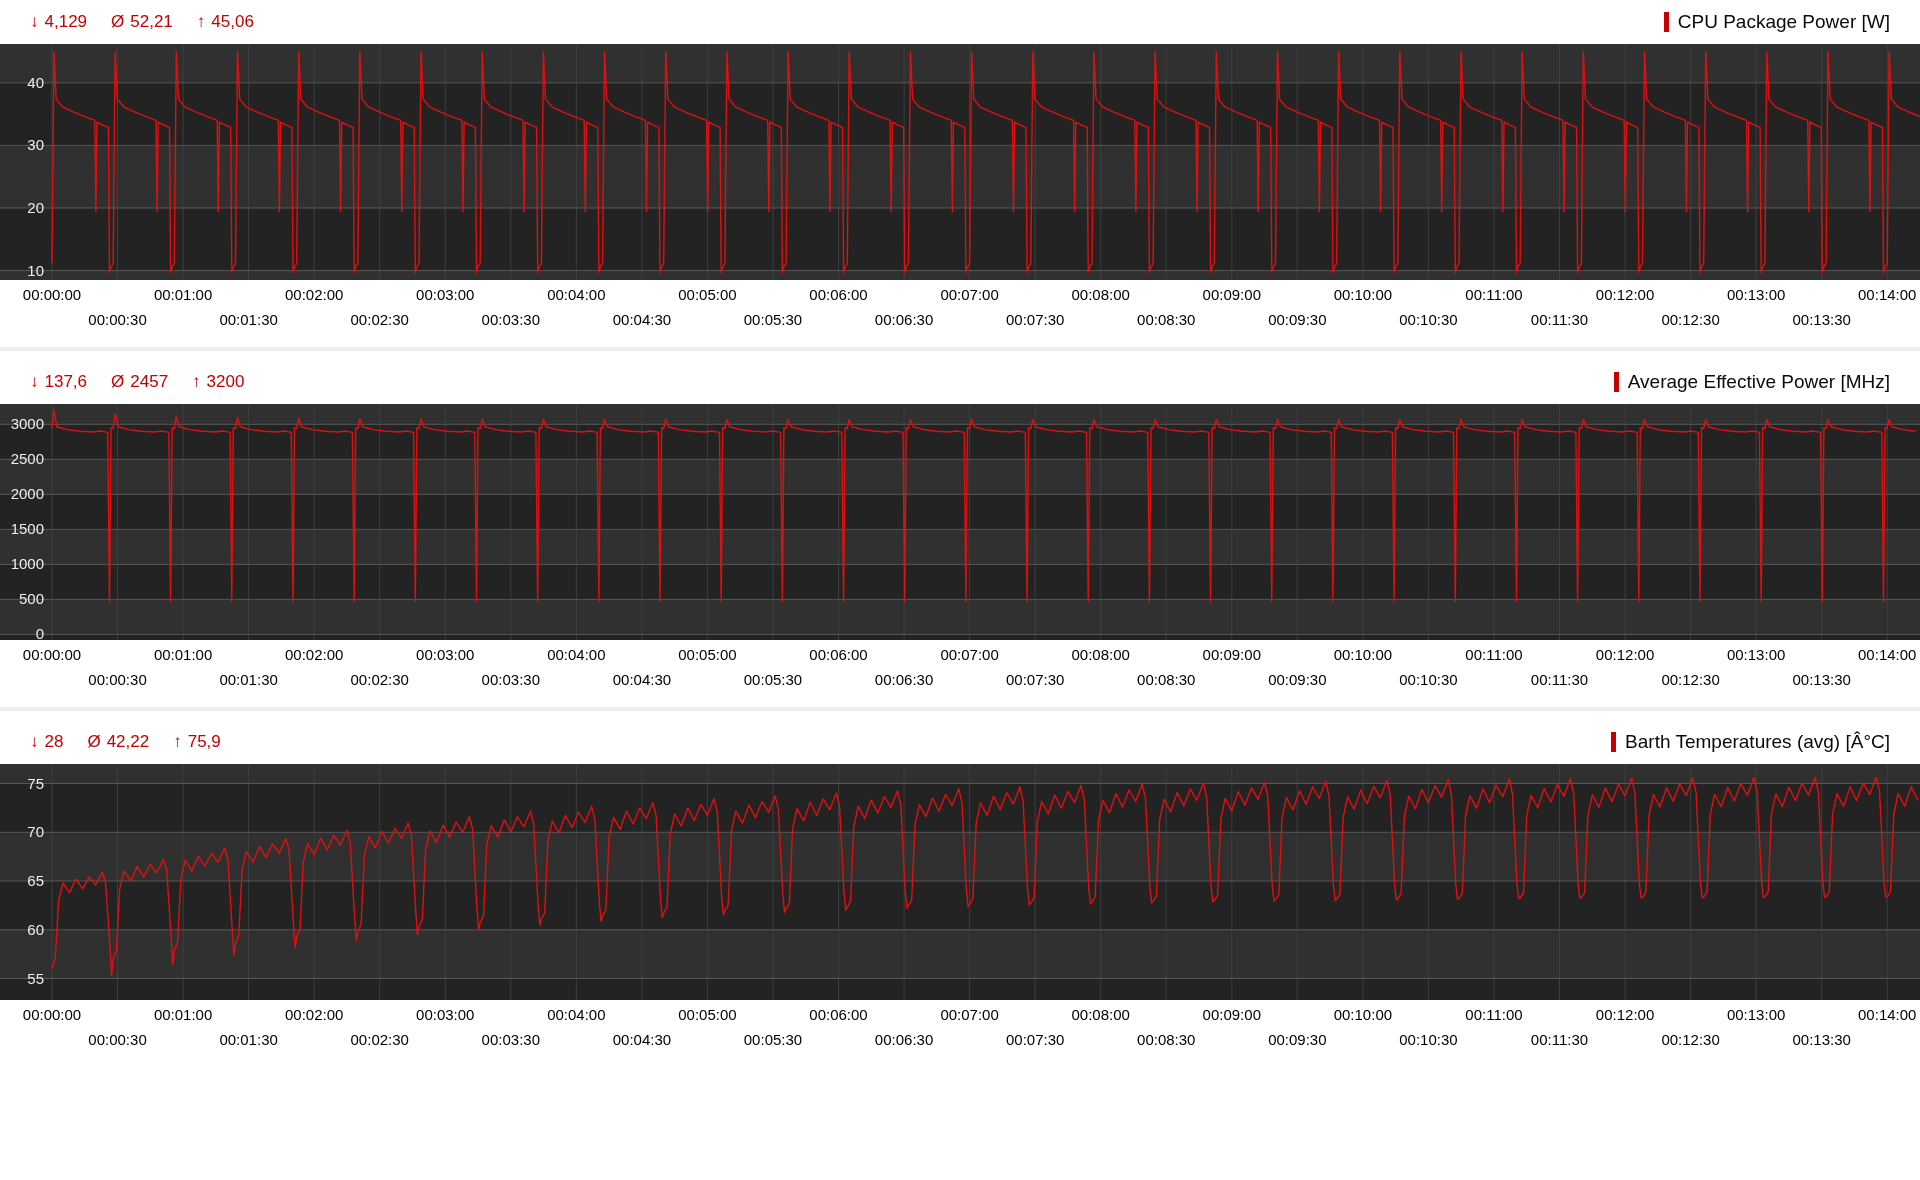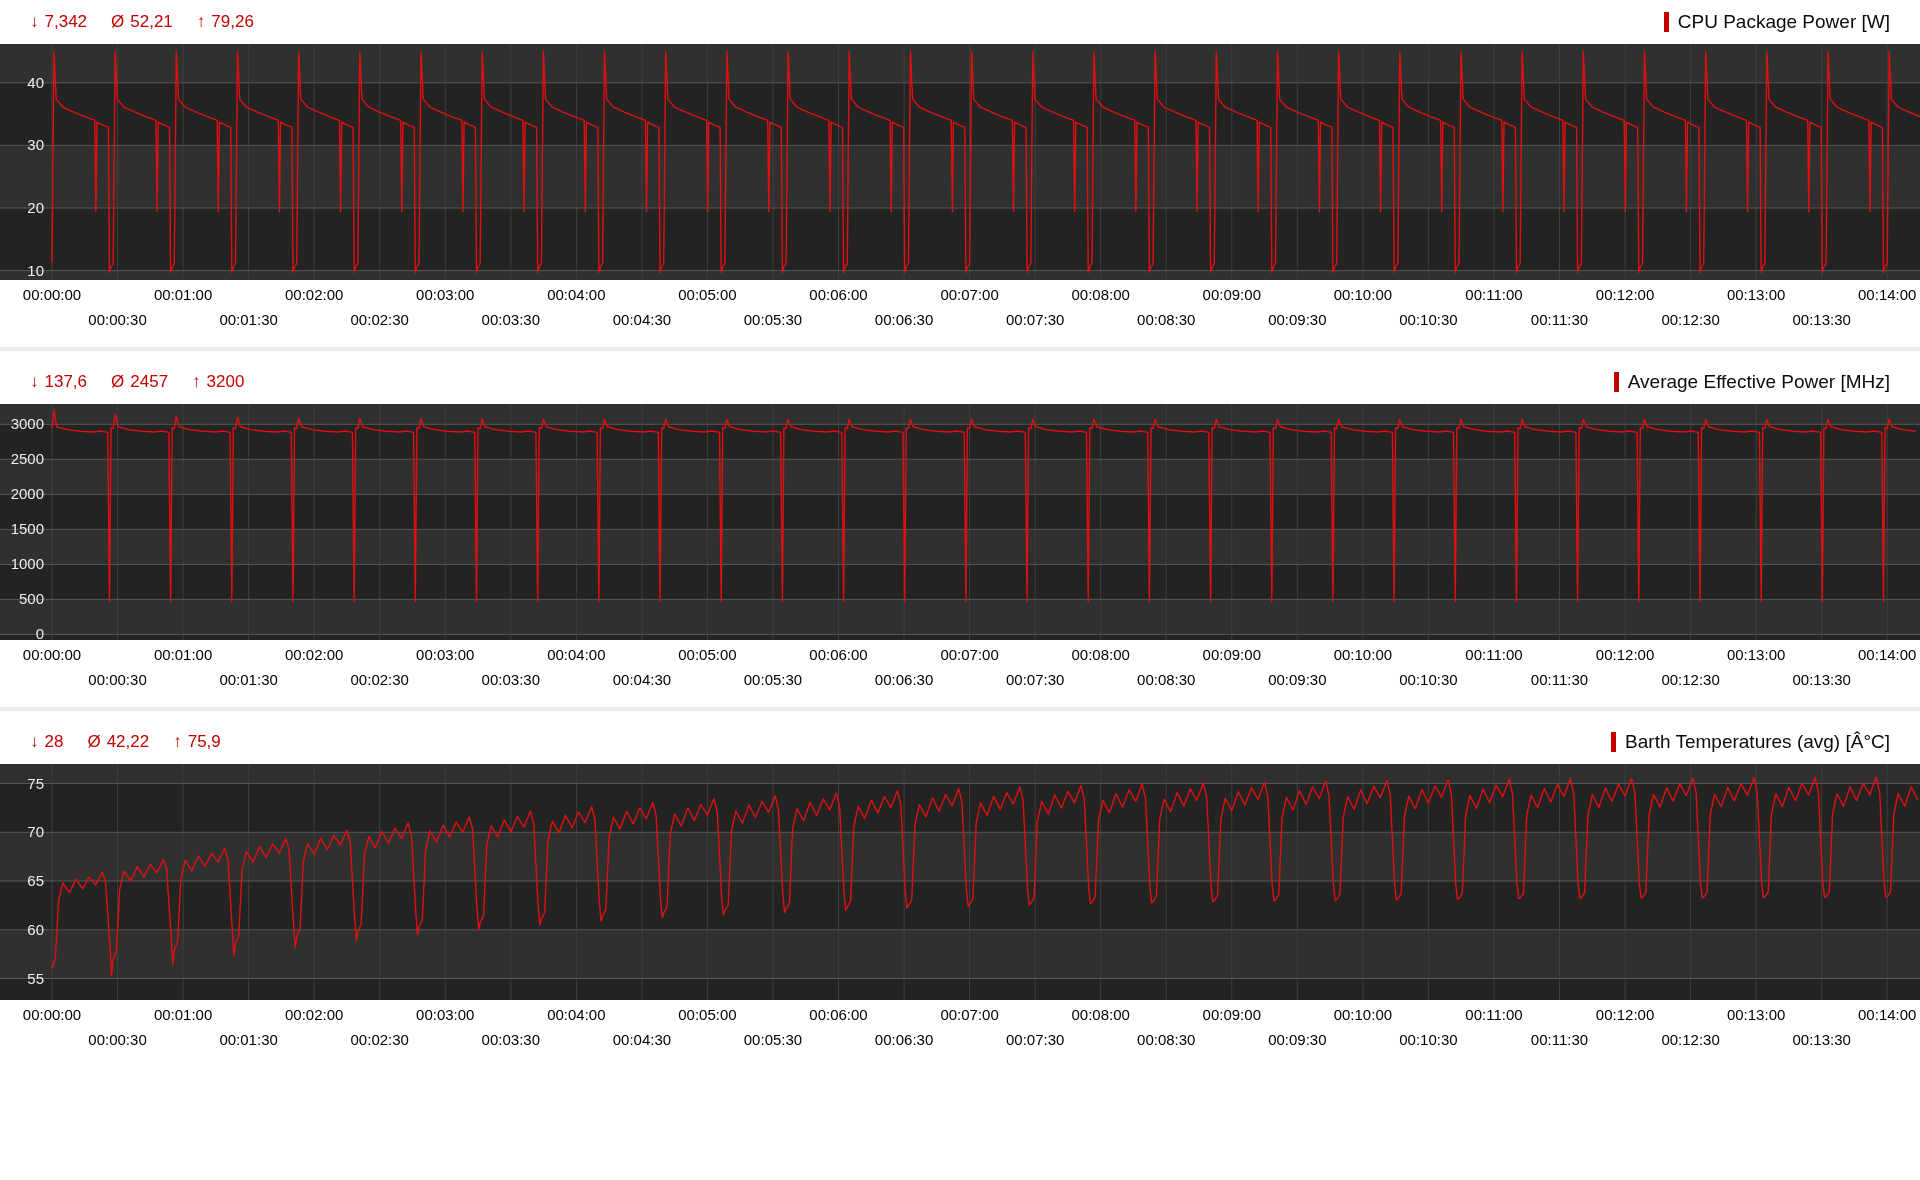--- a/index.html
+++ b/index.html
@@ -30,29 +30,29 @@
 
 <div class="window">
 
 
 
   <div class="section">
     <div class="stats-row">
       <div class="stats-left">
         <span class="stat">
           <span>↓</span>
-          <span>7,342</span>
+          <span>4,129</span>
         </span>
         <span class="stat">
           <span>Ø</span>
           <span>52,21</span>
         </span>
         <span class="stat">
           <span>↑</span>
-          <span>79,26</span>
+          <span>45,06</span>
         </span>
       </div>
       <div class="chart-title-box">
         <span class="marker"></span>
         <span>CPU Package Power [W]</span>
       </div>
     </div>
     <div class="chart-wrap">
       <svg class="chart-canvas" preserveAspectRatio="none" viewBox="0 0 1920 236">
           <rect x="0" y="0.0" width="1920" height="38.8" fill="#303030"></rect>

